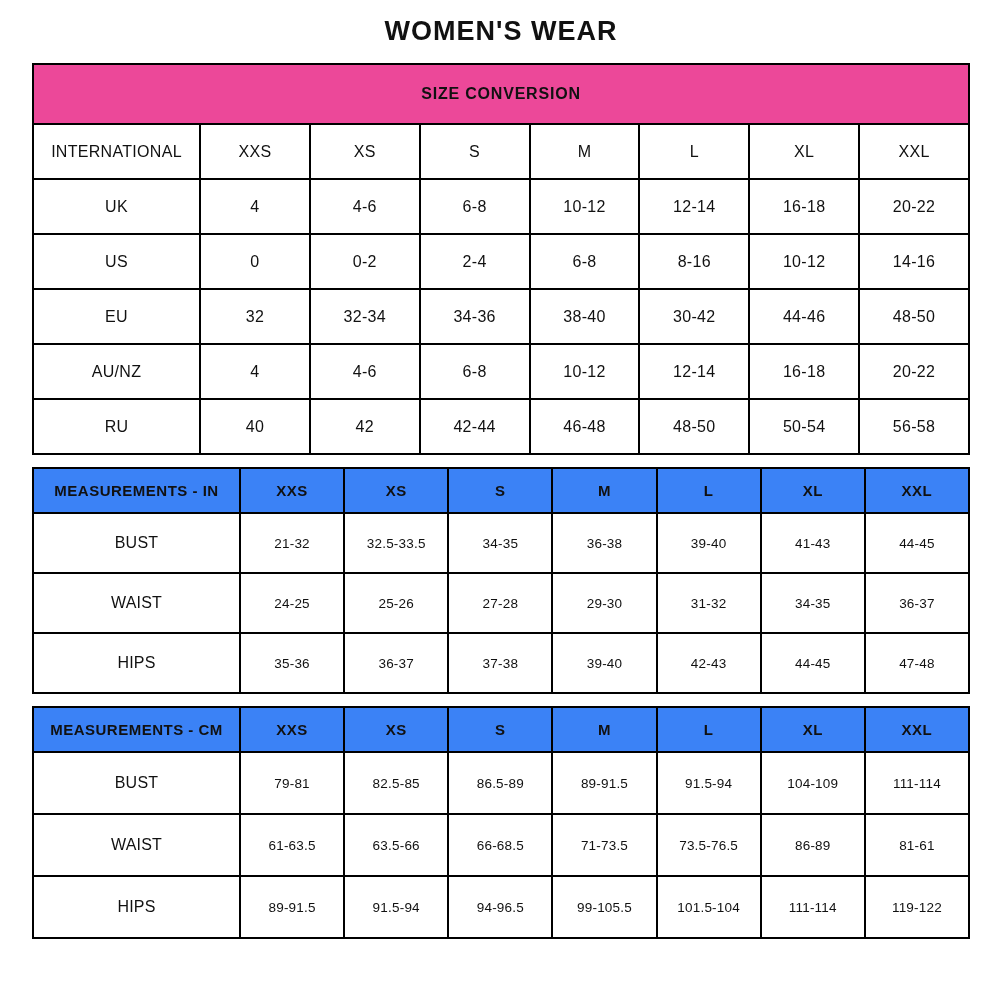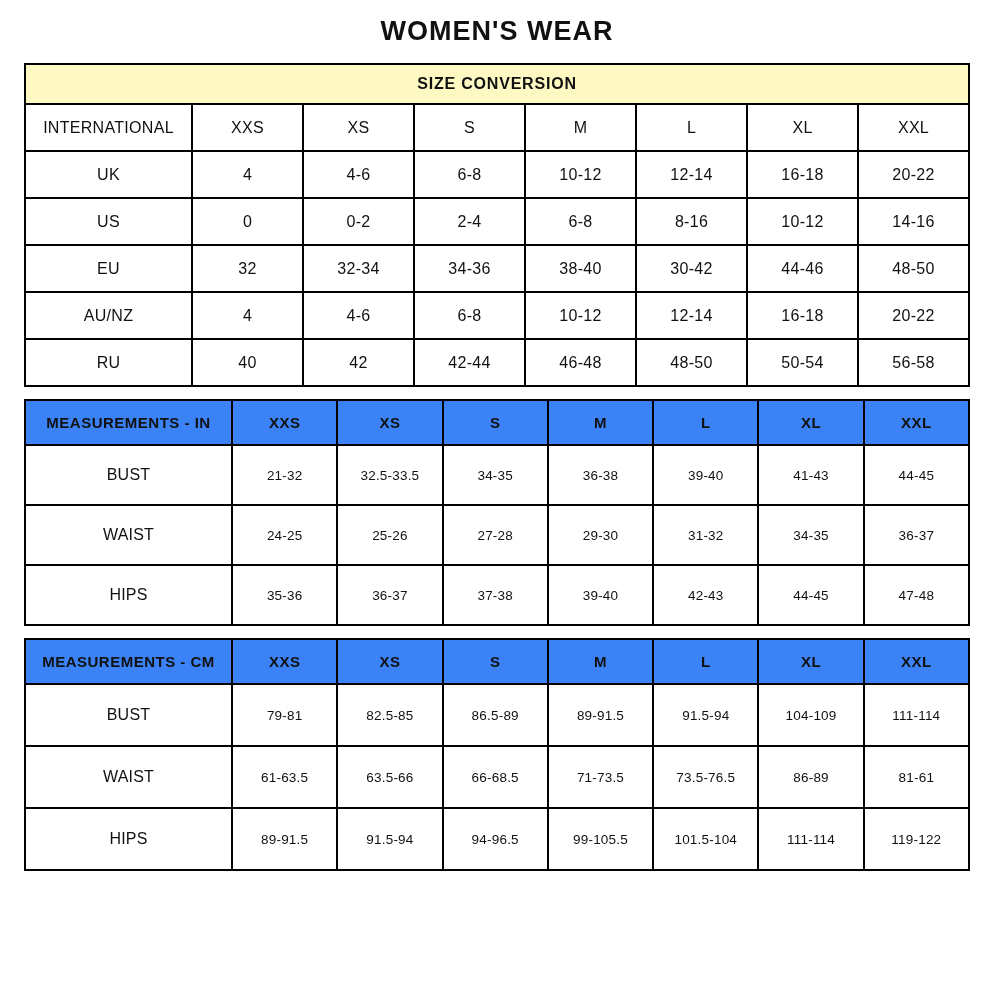--- a/index.html
+++ b/index.html
@@ -3,21 +3,21 @@
 <meta charset="utf-8">
 <style>
   * { box-sizing: border-box; }
   html, body { margin: 0; padding: 0; background: #ffffff; }
   body {
     width: 1000px;
     height: 1000px;
     font-family: "Liberation Sans", sans-serif;
     color: #111111;
   }
-  .page { padding: 12px 30px 0 24px; }
+  .page { padding: 12px 30px 0 32px; }
   .page-title {
     text-align: center;
     font-size: 27px;
     font-weight: 700;
     letter-spacing: 1px;
     margin: 4px 0 16px 0;
   }
   table {
     border-collapse: collapse;
     width: 100%;
@@ -27,24 +27,24 @@
   td {
     border: 2px solid #000000;
     text-align: center;
     vertical-align: middle;
     padding: 0 4px;
     overflow: hidden;
     white-space: nowrap;
   }
   
   .t1 col.c-label { width: 167px; }
-  .t1 td { height: 47px; font-size: 16px; letter-spacing: 0.3px; }
+  .t1 td { height: 55px; font-size: 16px; letter-spacing: 0.3px; }
   .t1 .title-row td {
-    height: 40px;
-    background: #fef9c3;
+    height: 60px;
+    background: #ec4899;
     font-weight: 700;
     letter-spacing: 0.8px;
   }
   
   .meas col.c-label { width: 207px; }
   .meas td { height: 60px; font-size: 13.5px; letter-spacing: 0.2px; }
   .meas .hdr td {
     height: 45px;
     font-size: 15px;
     font-weight: 700;

